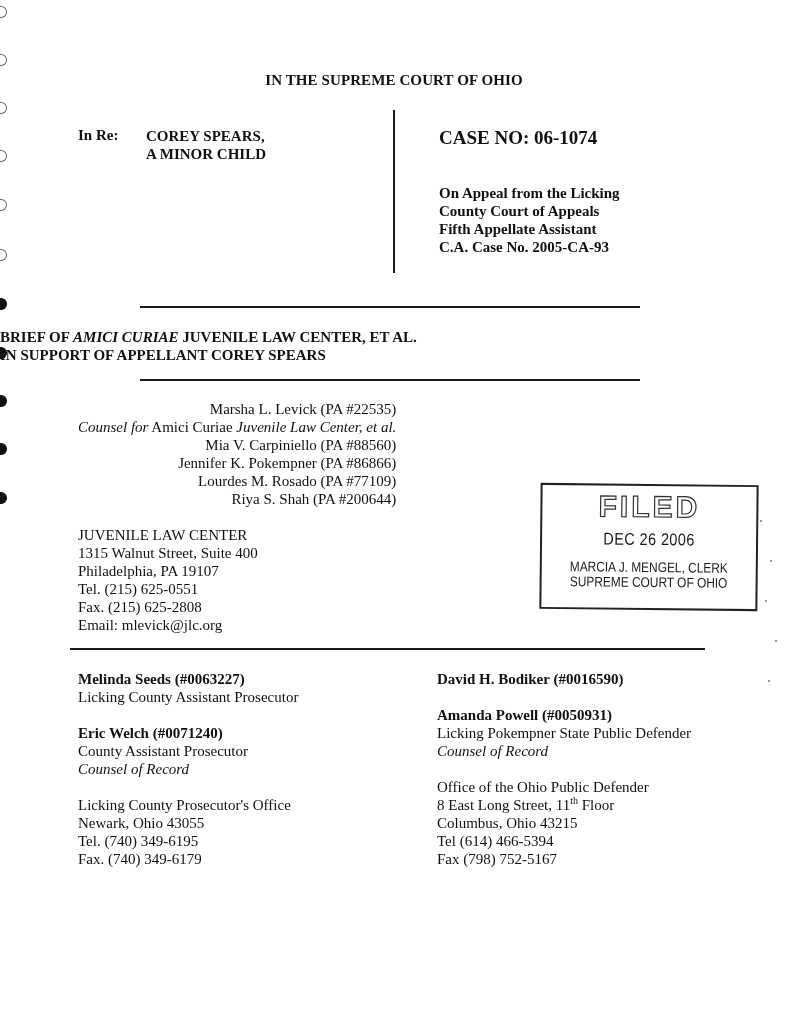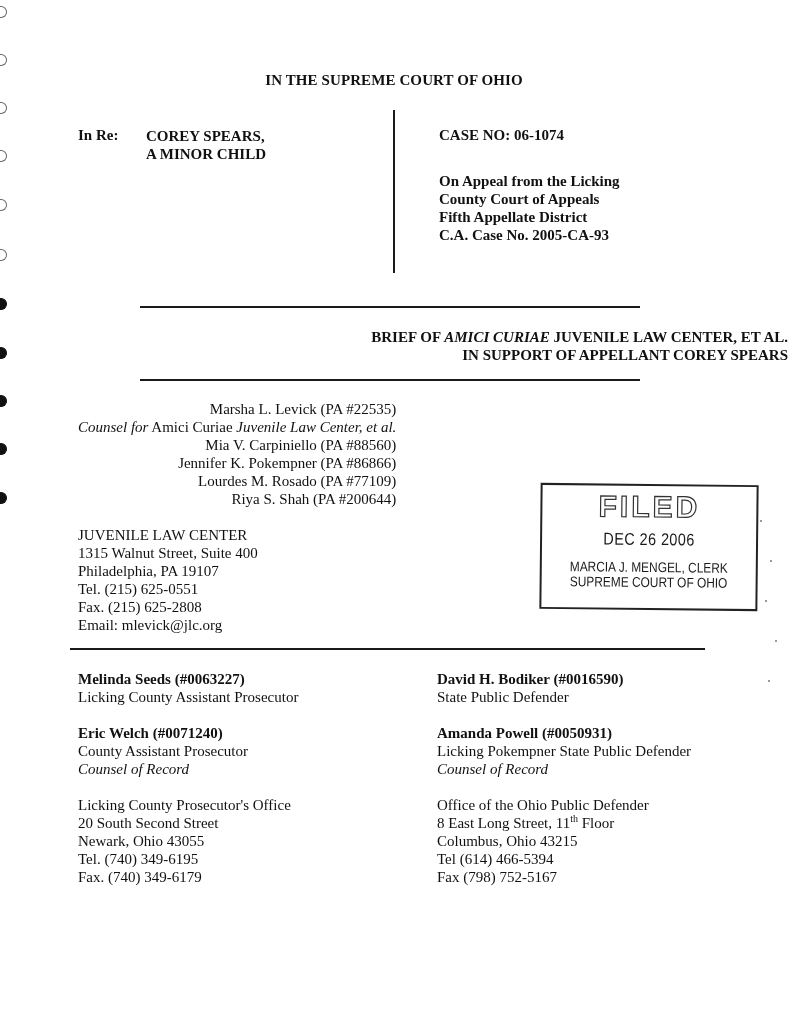--- a/index.html
+++ b/index.html
@@ -11,27 +11,27 @@
   .abs { position: absolute; }
   .b { font-weight: bold; }
   .i { font-style: italic; }
   .line { line-height: 18px; font-size: 15px; }
 
   #court-title { top: 72px; left: 0; width: 788px; text-align: center; font-size: 15px; font-weight: bold; letter-spacing: 0.1px; }
 
   #inre-label { top: 127px; left: 78px; font-size: 15px; font-weight: bold; }
   #inre-name { top: 127px; left: 146px; font-size: 15px; font-weight: bold; line-height: 18px; }
   #vert-rule { top: 110px; left: 393px; width: 2px; height: 163px; background: #1a1a1a; }
-  #case-no { top: 127px; left: 439px; font-size: 15px; font-weight: bold; }
-  #appeal-block { top: 172px; left: 439px; font-size: 15px; font-weight: bold; line-height: 18px; }
+  #case-no { top: 127px; left: 439px; font-size: 19px; font-weight: bold; }
+  #appeal-block { top: 184px; left: 439px; font-size: 15px; font-weight: bold; line-height: 18px; }
 
   .hrule { height: 2px; background: #1a1a1a; }
   #rule-top { top: 306px; left: 140px; width: 500px; }
   #rule-bottom { top: 379px; left: 140px; width: 500px; }
-  #brief-title { top: 328px; left: 0; width: 788px; text-align: right; font-size: 15px; font-weight: bold; line-height: 18px; }
+  #brief-title { top: 328px; left: 0; width: 788px; text-align: left; font-size: 15px; font-weight: bold; line-height: 18px; }
 
   #counsel-list { top: 400px; left: 78px; text-align: right; }
   #jlc-block { top: 526px; left: 78px; }
 
   #stamp {
     top: 484px; left: 540px; width: 214px; height: 122px;
     border: 2px solid #222; transform: rotate(0.6deg);
     font-family: "Liberation Sans", "DejaVu Sans", sans-serif;
     text-align: center;
   }
@@ -76,21 +76,21 @@
   <div>COREY SPEARS,</div>
   <div>A MINOR CHILD</div>
 </div>
 
 <div id="vert-rule" class="abs"></div>
 
 <div id="case-no" class="abs">CASE NO:  06-1074</div>
 <div id="appeal-block" class="abs">
   <div>On Appeal from the Licking</div>
   <div>County Court of Appeals</div>
-  <div>Fifth Appellate District</div>
+  <div>Fifth Appellate Assistant</div>
   <div>C.A. Case No. 2005-CA-93</div>
 </div>
 
 <div id="rule-top" class="abs hrule"></div>
 <div id="brief-title" class="abs">
   <div><span>BRIEF OF </span><span class="i">AMICI CURIAE</span><span> JUVENILE LAW CENTER, ET AL.</span></div>
   <div>IN SUPPORT OF APPELLANT COREY SPEARS</div>
 </div>
 <div id="rule-bottom" class="abs hrule"></div>
 
@@ -131,29 +131,27 @@
 
 <div id="left-col" class="abs line">
   <div class="b">Melinda Seeds (#0063227)</div>
   <div>Licking County Assistant Prosecutor</div>
   <div class="gap"></div>
   <div class="b">Eric Welch (#0071240)</div>
   <div>County Assistant Prosecutor</div>
   <div class="i">Counsel of Record</div>
   <div class="gap"></div>
   <div>Licking County Prosecutor's Office</div>
-  <div>20 South Second Street</div>
   <div>Newark, Ohio  43055</div>
   <div>Tel. (740) 349-6195</div>
   <div>Fax. (740) 349-6179</div>
 </div>
 
 <div id="right-col" class="abs line">
   <div class="b">David H. Bodiker (#0016590)</div>
-  <div>State Public Defender</div>
   <div class="gap"></div>
   <div class="b">Amanda Powell (#0050931)</div>
   <div>Licking Pokempner State Public Defender</div>
   <div class="i">Counsel of Record</div>
   <div class="gap"></div>
   <div>Office of the Ohio Public Defender</div>
   <div><span>8 East Long Street, 11</span><sup>th</sup><span> Floor</span></div>
   <div>Columbus, Ohio  43215</div>
   <div>Tel (614) 466-5394</div>
   <div>Fax (798) 752-5167</div>

